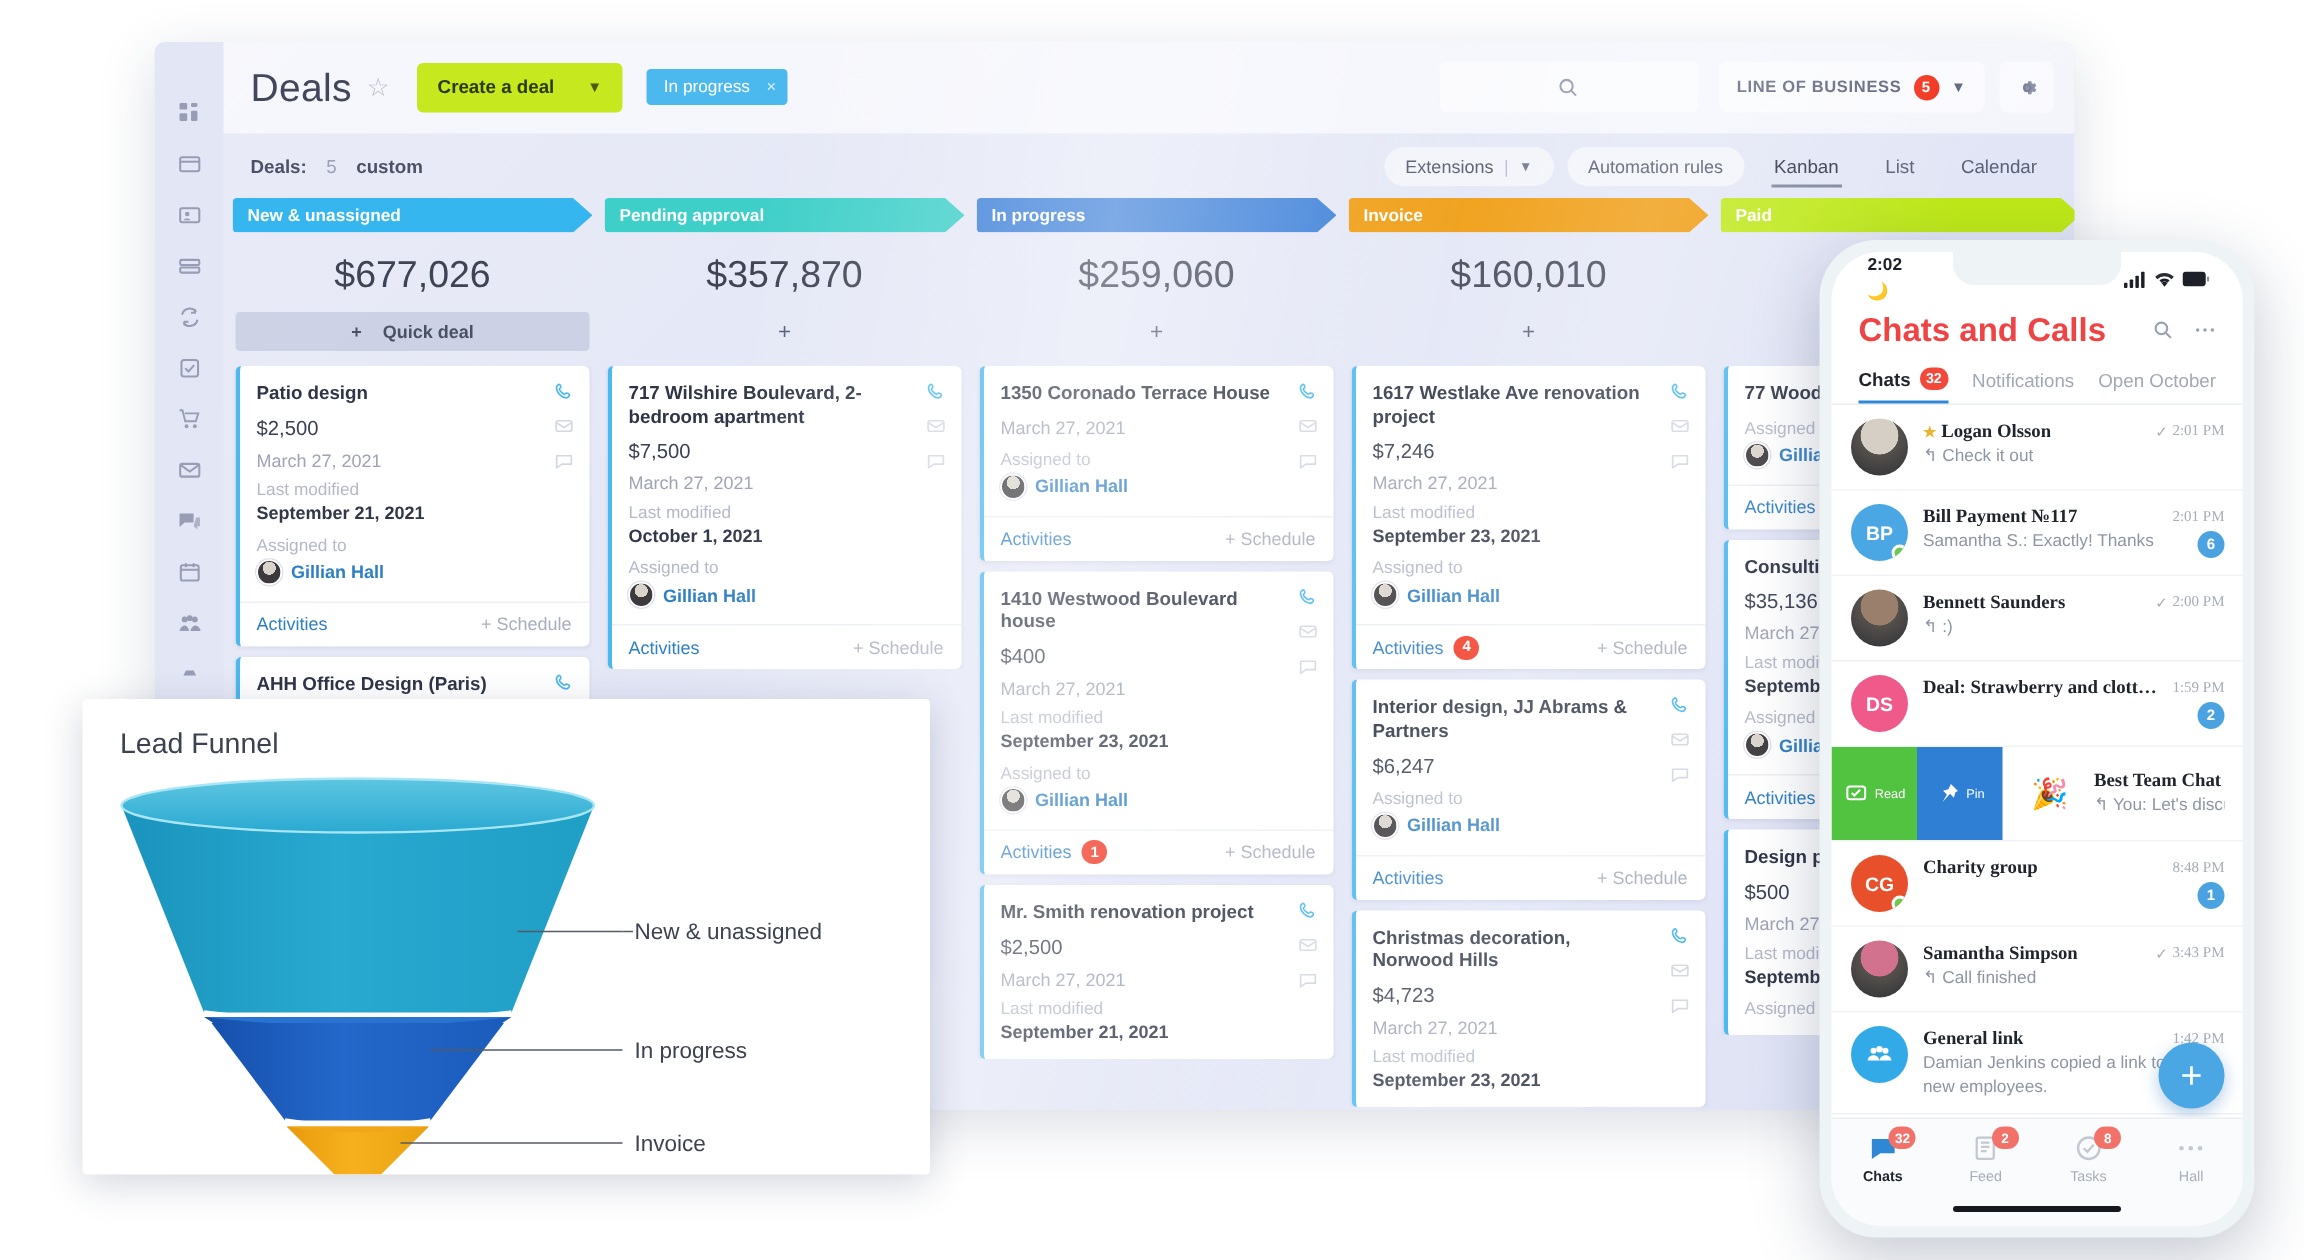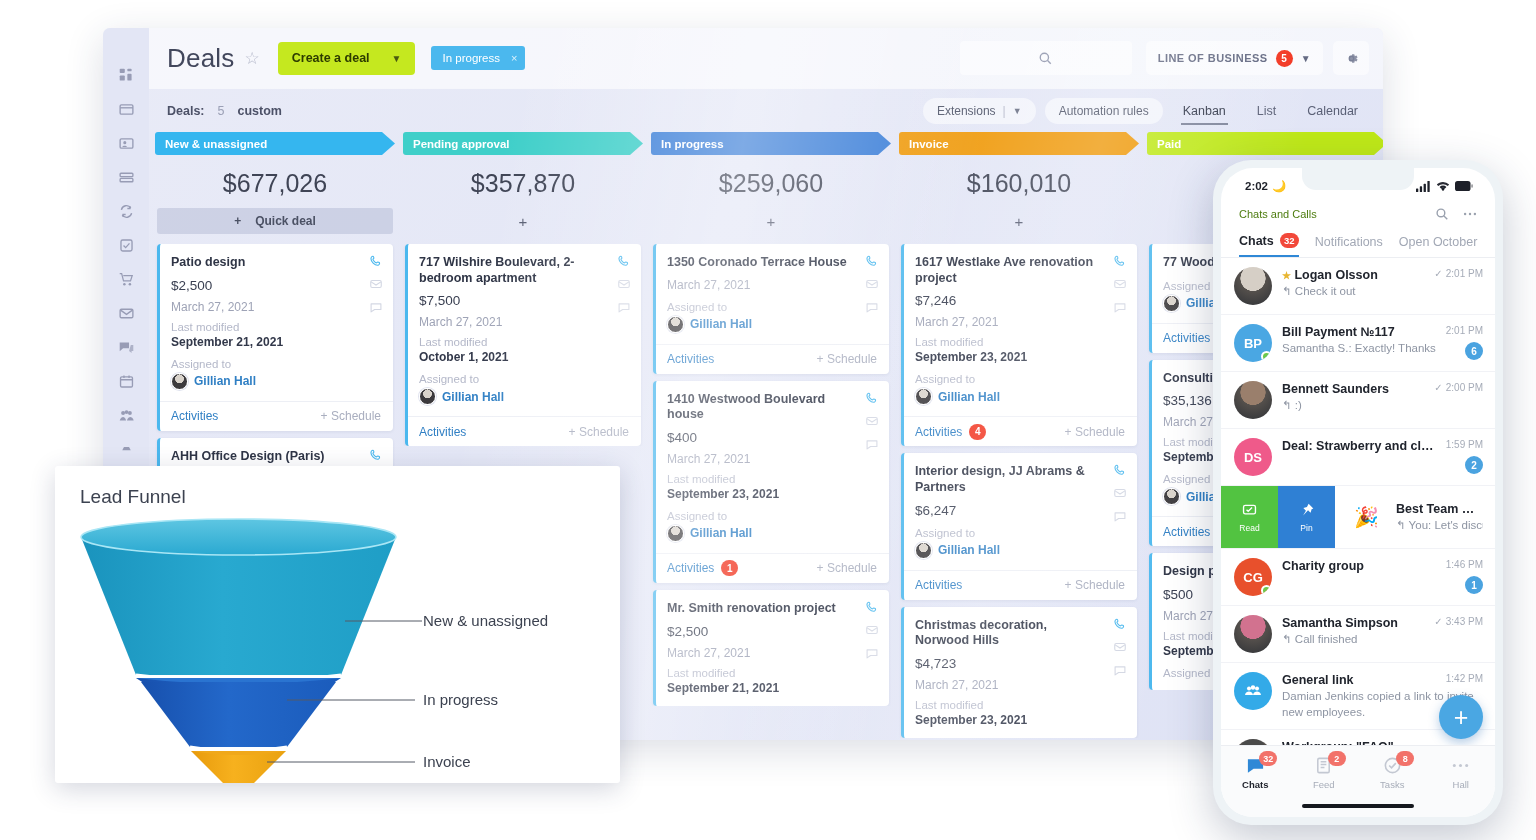--- a/index.html
+++ b/index.html
@@ -186,24 +186,24 @@
     position: relative;
   }
   .notch {
     position: absolute; left: 50%; transform: translateX(-50%); top: 0;
     width: 112px; height: 22px; background: #eef3f6; border-radius: 0 0 14px 14px; z-index: 5;
   }
   .status-bar {
     height: 30px; display: flex; align-items: center; justify-content: space-between;
     padding: 6px 22px 0 24px; font-size: 11.5px; font-weight: 700; color: #1d2029;
   }
-  .sb-left { display: flex; align-items: center; gap: 4px; }
+  .sb-left { display: flex; gap: 4px; flex-direction: column; }
   .sb-right { display: flex; align-items: center; gap: 5px; color: #1d2029; }
   .sb-right svg { display: block; }
-  .ph-title { font-size: 11px; font-weight: 400; color: #4d7c0f; padding: 9px 0 0 18px; display: flex; align-items: center; }
+  .ph-title { font-size: 22px; font-weight: 700; color: #ef4444; padding: 9px 0 0 18px; display: flex; align-items: center; }
   .ph-title .acts { margin-left: auto; display: flex; align-items: center; gap: 14px; padding-right: 18px; color: #9aa1ae; }
   .ph-title .acts svg { width: 14px; height: 14px; display: block; }
   .ph-tabs {
     display: flex; align-items: center; gap: 16px; padding: 12px 0 0 18px;
     font-size: 12.5px; color: #a2a8b5; position: relative;
   }
   .ph-tabs .t { display: flex; align-items: center; gap: 6px; padding-bottom: 7px; }
   .ph-tabs .t.active { color: #1f232c; font-weight: 700; border-bottom: 2.5px solid #2f88d6; }
   .tab-badge {
     background: #f2483a; color: #fff; border-radius: 9px; min-width: 19px; height: 15px;
@@ -213,32 +213,32 @@
   .chat-row { display: flex; padding: 9px 12px 9px 13px; gap: 10px; border-bottom: 1px solid #f1f2f6; position: relative; }
   .av {
     width: 38px; height: 38px; border-radius: 50%; flex: 0 0 auto; position: relative; overflow: hidden;
     display: flex; align-items: center; justify-content: center; color: #fff; font-size: 13px; font-weight: 700;
   }
   .av .dot {
     position: absolute; right: 0; bottom: 0; width: 11px; height: 11px; border-radius: 50%;
     background: #6dc94c; border: 2px solid #fff;
   }
   .chat-main { flex: 1; min-width: 0; padding-top: 1px; }
-  .chat-top { display: flex; align-items: flex-start; }
+  .chat-top { display: flex; align-items: center; font-family: Liberation Serif, serif; }
   .chat-name { font-size: 12.5px; font-weight: 700; color: #20242d; white-space: nowrap; overflow: hidden; text-overflow: ellipsis; }
   .chat-time { margin-left: auto; font-size: 10px; color: #a6acb8; flex: 0 0 auto; padding-left: 6px; display: flex; align-items: center; gap: 3px; }
   .chat-msg { font-size: 11.5px; color: #8e95a3; line-height: 1.35; margin-top: 2px; }
   .chat-unread {
     position: absolute; right: 12px; bottom: 11px;
     background: #4aa3e0; color: #fff; border-radius: 10px; min-width: 18px; height: 18px;
     font-size: 10px; font-weight: 700; display: flex; align-items: center; justify-content: center; padding: 0 5px;
   }
   .swipe-row { display: flex; height: 63px; border-bottom: 1px solid #f1f2f6; }
   .swipe-act {
-    width: 57px; display: flex; flex-direction: column; align-items: center; justify-content: center;
+    width: 57px; display: flex; flex-direction: row; align-items: center; justify-content: center;
     color: #fff; font-size: 8.5px; gap: 4px;
   }
   .swipe-act svg { width: 17px; height: 17px; }
   .swipe-read { background: #52c341; }
   .swipe-pin { background: #2f80d4; }
   .swipe-body { flex: 1; display: flex; align-items: center; gap: 10px; padding: 0 12px 0 13px; min-width: 0; }
   .fab {
     position: absolute; right: 12px; bottom: 78px; width: 44px; height: 44px; border-radius: 50%;
     background: #4aa7e3; color: #fff; font-size: 25px; font-weight: 300;
     display: flex; align-items: center; justify-content: center;
@@ -1029,21 +1029,21 @@
                 <div class="chat-msg" style="white-space:nowrap;overflow:hidden">↰ You: Let's discuss it to</div>
               </div>
             </div>
           </div>
           <div class="chat-row">
             <div class="av" style="background:#e8502c;">CG<span class="dot"></span></div>
             <div class="chat-main">
               <div class="chat-top">
                 <span class="chat-name">Charity group</span>
                 <span class="chat-time">
-                  <span>1:46 PM</span>
+                  <span>8:48 PM</span>
                 </span>
               </div>
             </div>
             <span class="chat-unread">1</span>
           </div>
           <div class="chat-row">
             <div class="av" style="background:#d2728f;background:radial-gradient(circle at 50% 30%, #d2728f 0 38%, #55504c 39%, #2e3136 100%);"></div>
             <div class="chat-main">
               <div class="chat-top">
                 <span class="chat-name">Samantha Simpson</span>

